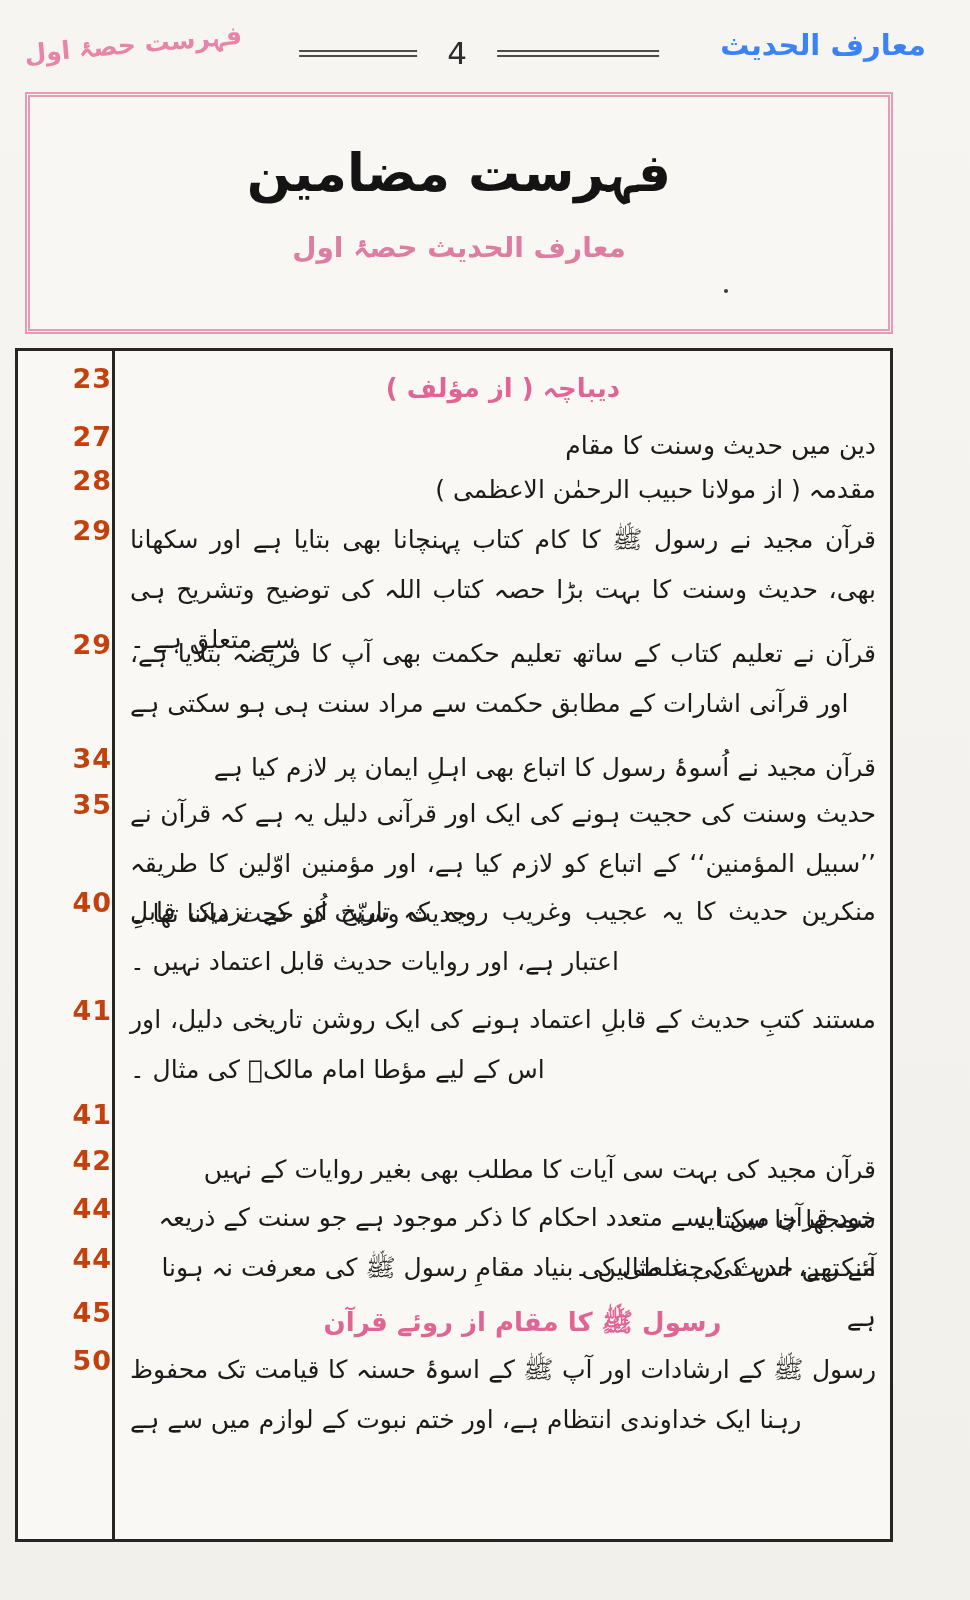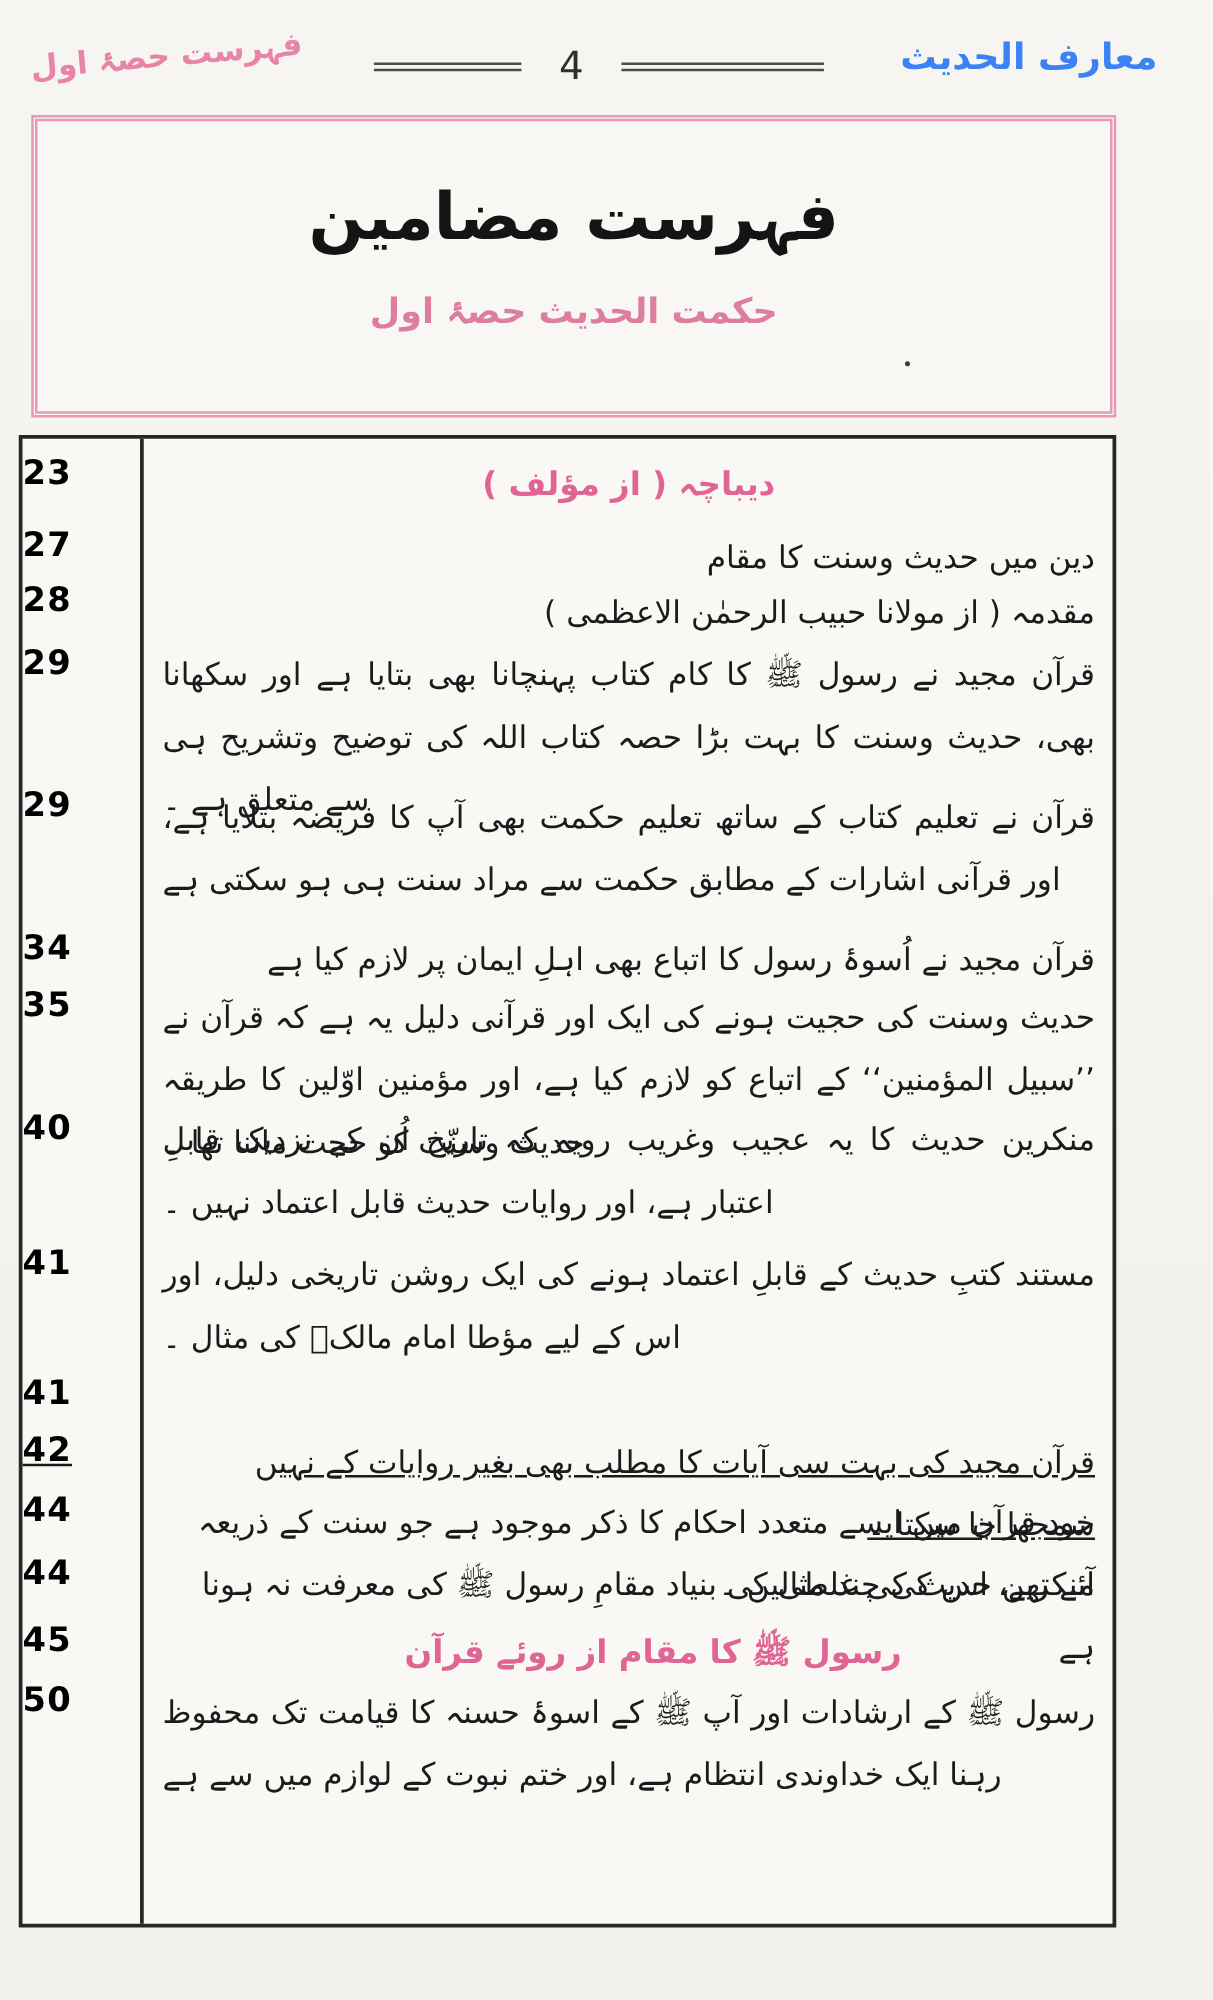--- a/index.html
+++ b/index.html
@@ -61,43 +61,43 @@
     position:absolute; top:348px; left:15px; width:878px; height:1194px;
     border:3.5px solid #262626; background:#faf8f4;
     display:flex; flex-direction:column; position:absolute;
   }
   .column-divider {
     position:absolute; top:0; bottom:0; left:94px; width:2.5px;
     background:#262626;
   }
   .toc-row { display:flex; width:100%; }
   .num-cell {
-    flex:0 0 94px; width:94px; text-align:left;
-    font-size:27px; font-weight:bold; color:#000000; letter-spacing:1px;
+    flex:0 0 94px; width:94px; text-align:right;
+    font-size:27px; font-weight:bold; color:#c2410c; letter-spacing:1px;
   }
   .text-cell {
     flex:1; direction:rtl; font-size:25px; line-height:50px; color:#1b1b1b;
     padding:0 14px 0 18px; text-align:right;
   }
   .text-cell.justify { text-align:justify; text-align-last:left; }
   .text-cell.center  { text-align:center; }
   .text-cell.pink    { color:#e06594; font-weight:bold; font-size:26px; }
 
   
   .r1  { height:64px;  padding-top:12px; }
   .r2  { height:50px;  padding-top:6px; }
   .r3  { height:50px; }
   .r4  { height:104px; }
   .r5  { height:116px; padding-top:10px; }
   .r6  { height:54px;  padding-top:8px;gap:16px; }
   .r7  { height:98px; }
   .r8  { height:96px; }
   .r9  { height:106px; padding-top:12px; }
   .r10 { height:52px;  padding-top:10px; }
-  .r11 { height:52px;  padding-top:4px;text-decoration:underline; }
+  .r11 { height:52px;  padding-top:4px; }
   .r12 { height:50px; }
   .r13 { height:50px; }
   .r14 { height:52px;  padding-top:4px;gap:39px; }
   .r15 { height:130px; }
   .filler { flex:1; }
 </style>
 </head>
 <body>
 
 <div class="scan-header">
@@ -105,21 +105,21 @@
   <div class="header-center">
     <div class="double-rule left"></div>
     <div class="center-page-num">4</div>
     <div class="double-rule right"></div>
   </div>
   <div class="header-right">معارف الحدیث</div>
 </div>
 
 <div class="title-box">
   <div class="main-title">فہرست مضامین</div>
-  <div class="sub-title">حکمت الحدیث حصۂ اول</div>
+  <div class="sub-title">معارف الحدیث حصۂ اول</div>
   <div class="tiny-dot"></div>
 </div>
 
 <div class="contents-box">
   <div class="column-divider"></div>
 
   <div class="toc-row r1">
     <div class="num-cell">23</div>
     <div class="text-cell center pink">دیباچہ ( از مؤلف )</div>
   </div>

